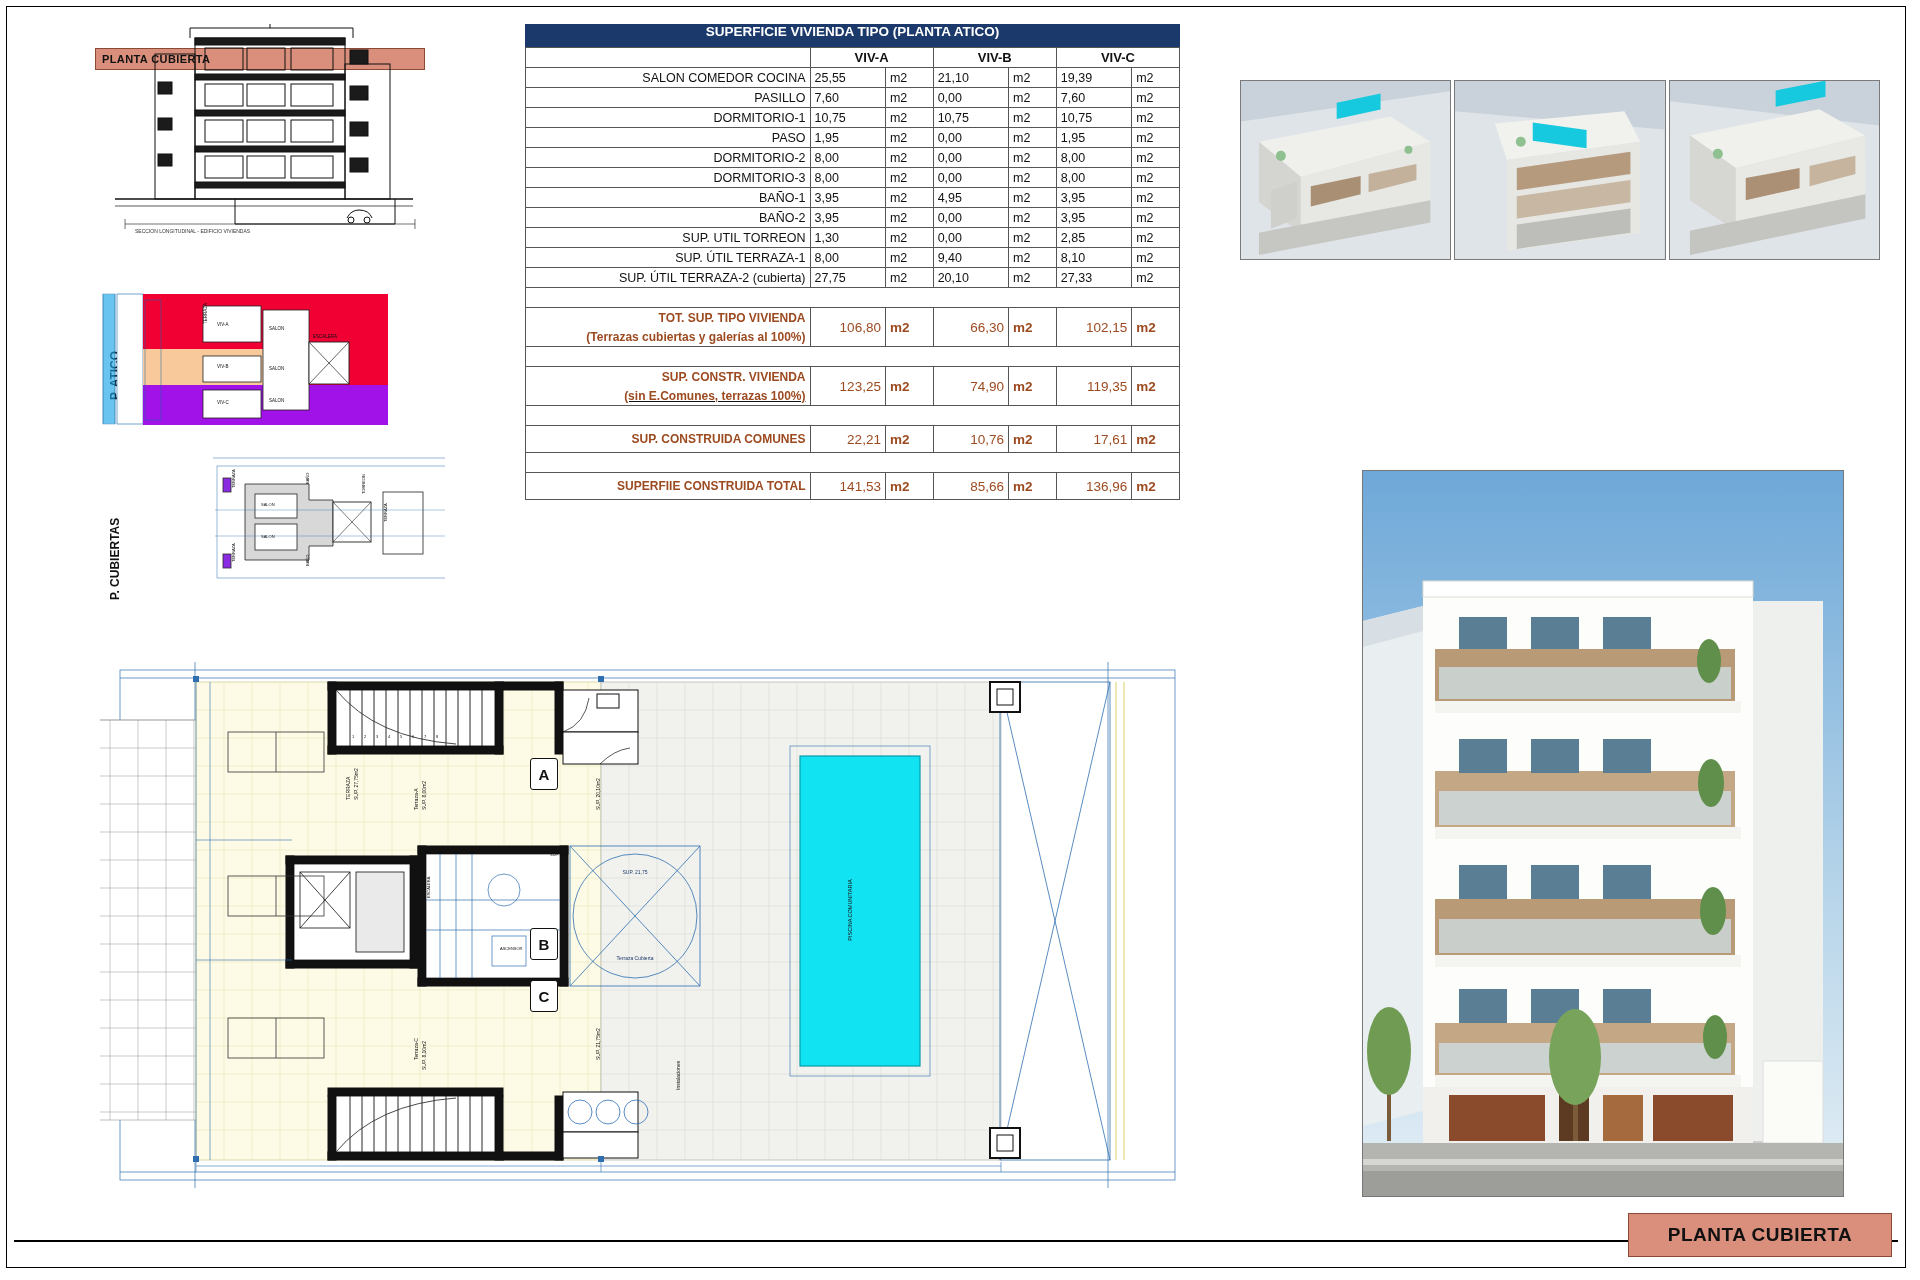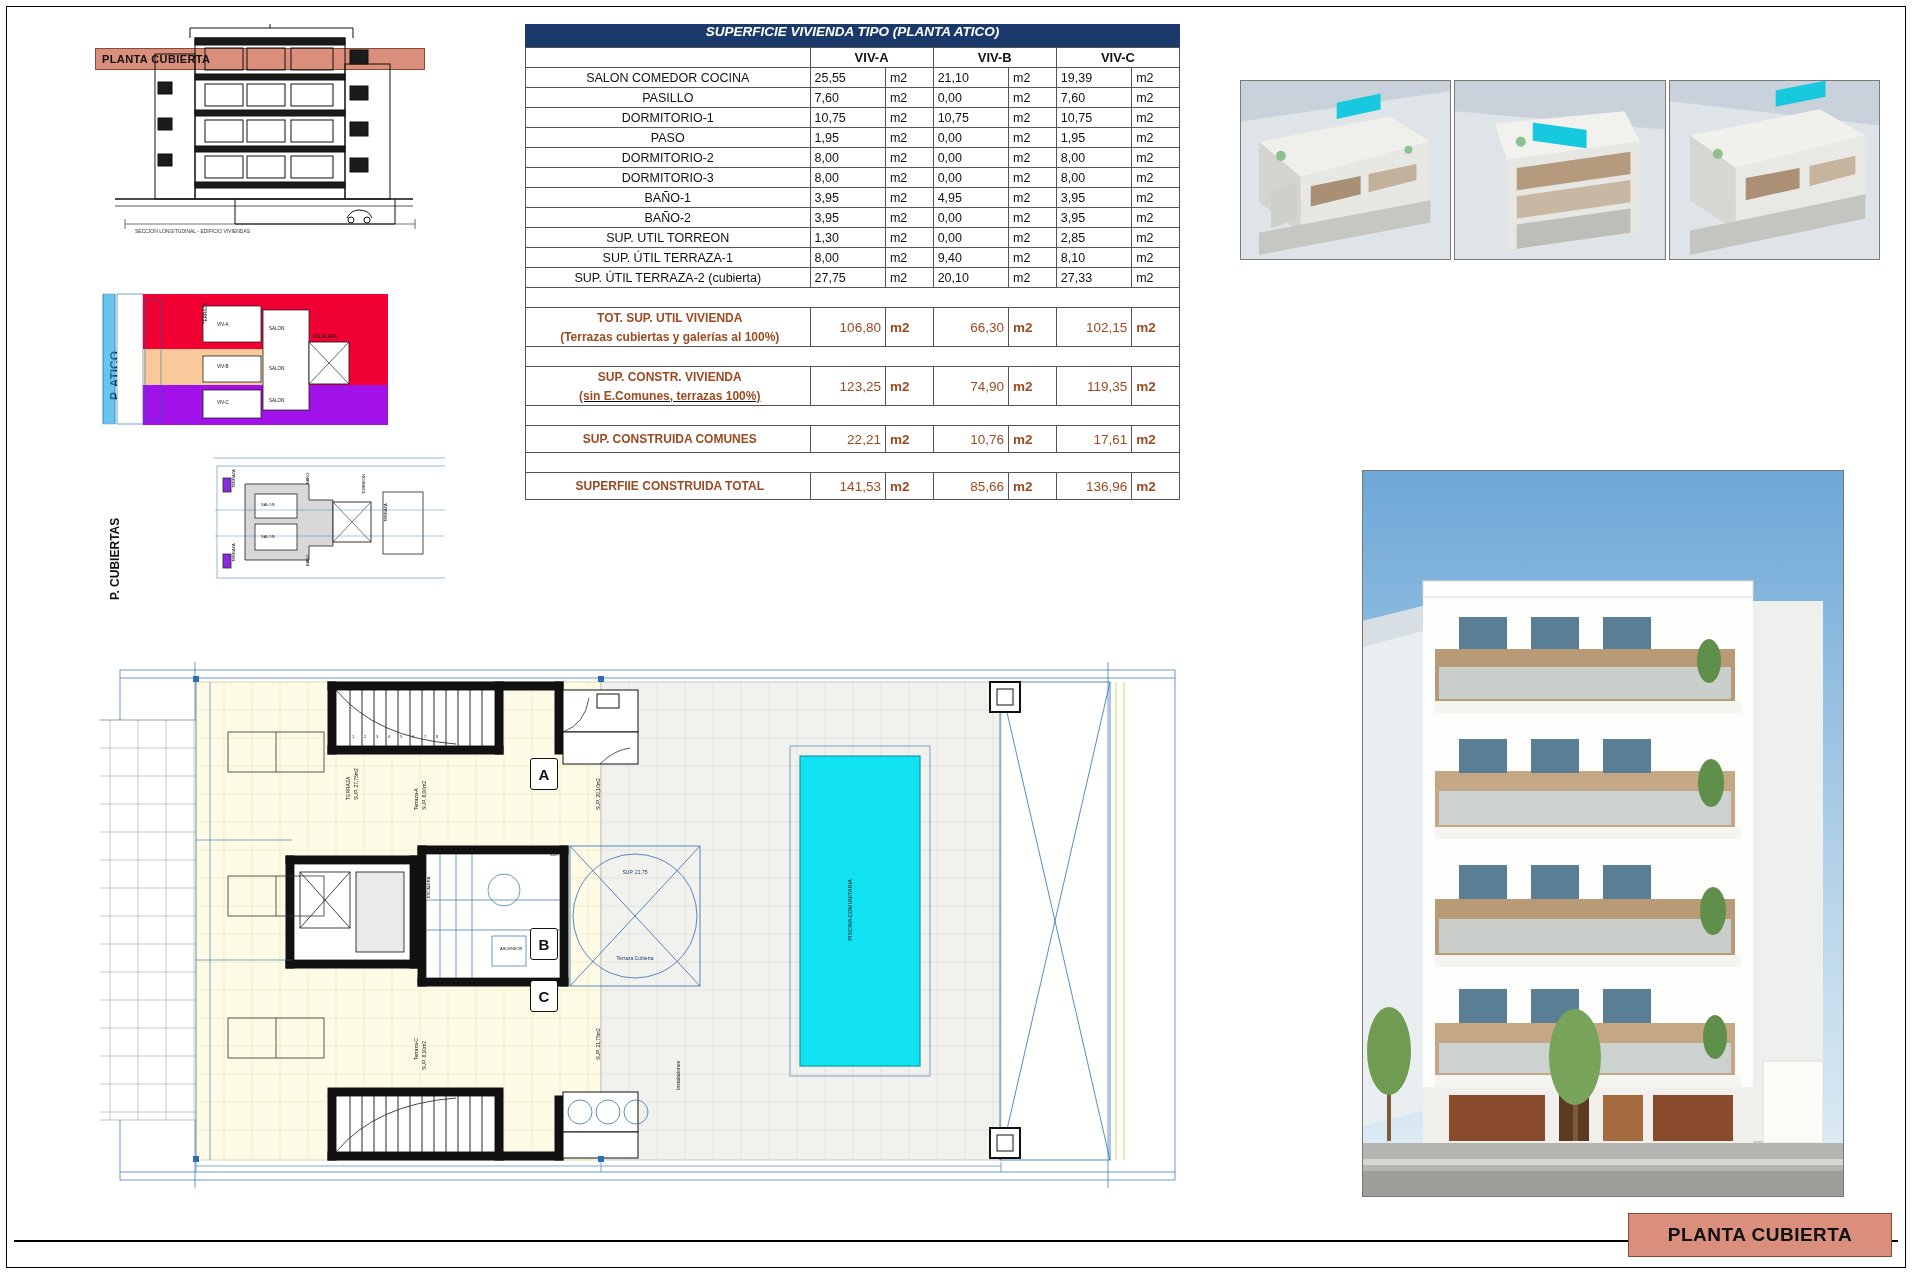--- a/index.html
+++ b/index.html
@@ -35,26 +35,26 @@
 
   
   .table-wrap{position:absolute;left:525px;top:24px;width:655px;}
   .tbl-head{
     background:#1b3a6b;color:#fff;text-align:center;padding:7px 0 4px 0;
     font-size:19px;font-weight:bold;letter-spacing:.6px;
     border:1px solid #1b3a6b;
   }
   .tbl-sub{
     background:#1b3a6b;color:#fff;text-align:center;padding:0 0 7px 0;
-    font-size:13.5px;font-weight:bold;border-left:1px solid #1b3a6b;border-right:1px solid #1b3a6b;border-bottom:1px solid #1b3a6b;font-style:italic;
+    font-size:13.5px;font-weight:bold;border-left:1px solid #1b3a6b;border-right:1px solid #1b3a6b;border-bottom:1px solid #1b3a6b;
   }
   table.surf{border-collapse:collapse;width:655px;font-size:12.5px;color:#111;}
   table.surf td,table.surf th{border:1px solid #555;padding:1px 4px;height:17px;}
   table.surf th{font-weight:bold;text-align:center;font-size:13px;}
-  .c-name{width:255px;text-align:center;}
+  .c-name{width:255px;text-align:right;}
   .c-val{width:62px;text-align:left;padding-right:3px;}
   .c-unit{width:36px;text-align:left;padding-left:3px;}
   .spacer td{height:9px;border-left:1px solid #555;border-right:1px solid #555;border-top:1px solid #555;border-bottom:none;}
   .sum-note{font-size:12px;font-weight:bold;color:#9c4a20;}
   .sum-val{text-align:right;font-weight:normal;color:#9c4a20;font-size:13.5px;padding-right:3px;}
   .sum-unit{text-align:left;font-weight:bold;color:#9c4a20;font-size:13.5px;padding-left:3px;}
   .gap-row td{height:12px;border:none;}
 
   
   .strip{position:absolute;left:1240px;top:80px;width:640px;height:180px;display:flex;gap:3px;}
@@ -324,21 +324,21 @@
           <td class="c-val">27,33</td>
           <td class="c-unit">m2</td>
         </tr>
 
         <tr class="spacer">
             <td colspan="7"></td>
           </tr>
 
         <tr>
           <td class="c-name" style="border-bottom:none;padding-left:8px;">
-            <span class="sum-note">TOT. SUP. UTIL VIVIENDA</span>
+            <span class="sum-note">TOT. SUP. TIPO VIVIENDA</span>
           </td>
           <td class="sum-val" rowspan="2">106,80</td>
           <td class="sum-unit" rowspan="2">m2</td>
           <td class="sum-val" rowspan="2">66,30</td>
           <td class="sum-unit" rowspan="2">m2</td>
           <td class="sum-val" rowspan="2">102,15</td>
           <td class="sum-unit" rowspan="2">m2</td>
         </tr>
         <tr>
           <td class="c-name" style="border-top:none;padding-left:8px;">

